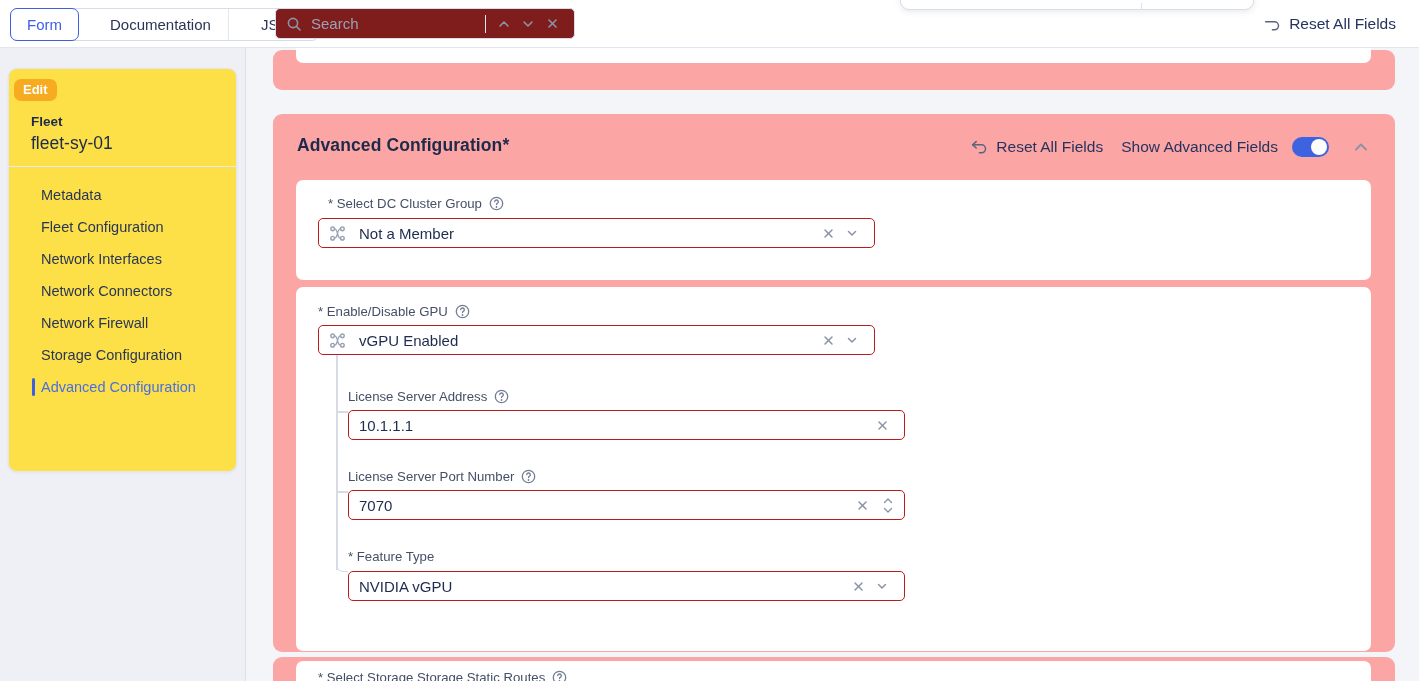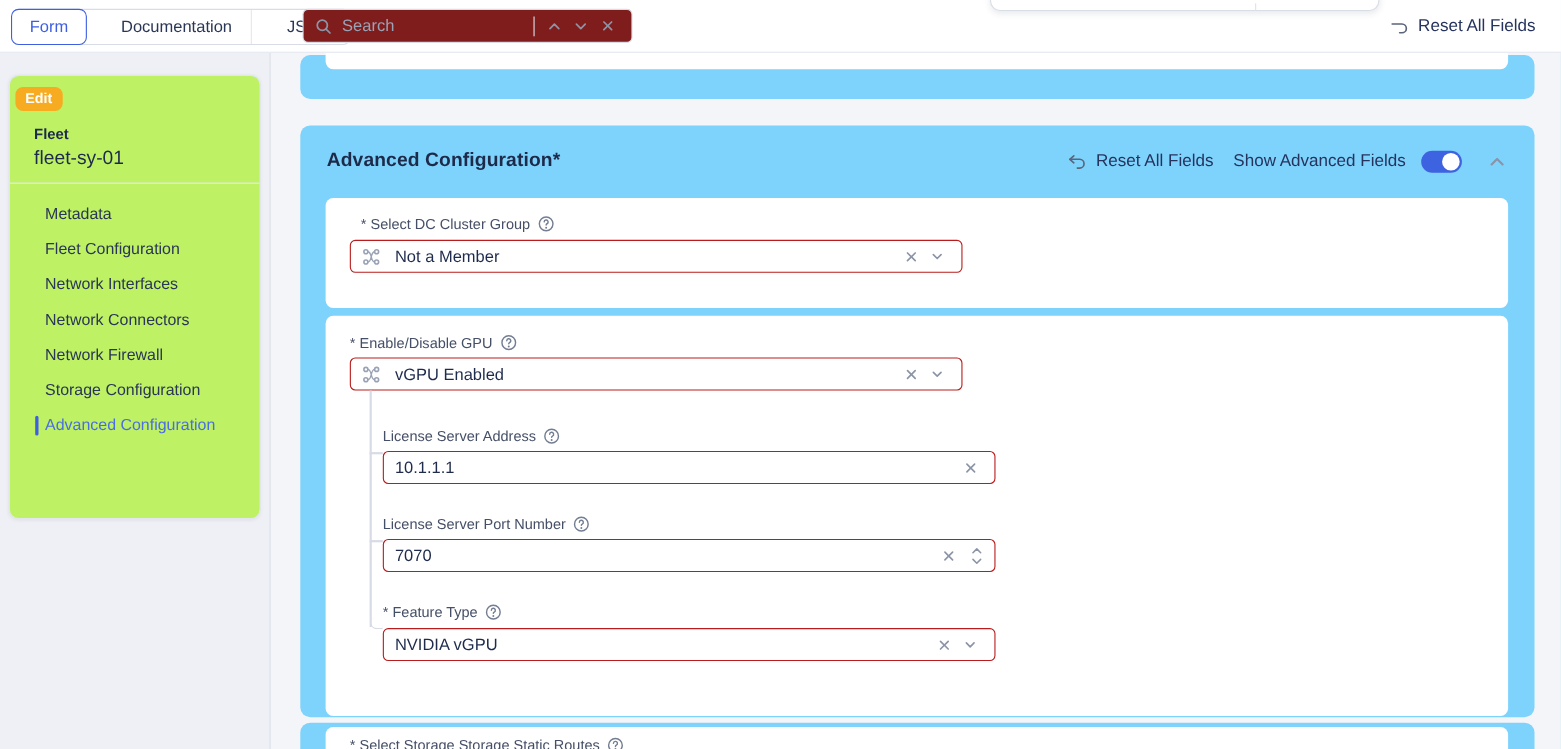--- a/index.html
+++ b/index.html
@@ -17,33 +17,33 @@
   .search { left:275px; top:8px; width:300px; height:31px; background:#7f1d1d; border:1px solid #d8dce6; border-radius:5px; display:flex; align-items:center; padding:0 10px; }
   .search .ph { color:#9aa3b5; font-size:15px; margin-left:9px; flex:1; }
   .search .sep { width:1px; height:18px; background:#e0e3ea; margin:0 6px; }
   .icon-btn { width:24px; height:24px; display:flex; align-items:center; justify-content:center; cursor:pointer; }
   .resettop { right:23px; top:0; height:48px; display:flex; align-items:center; gap:8px; font-size:15.5px; color:#26335d; cursor:pointer; }
   .popup-remnant { left:900px; top:-28px; width:354px; height:38px; background:#fff; border:1px solid #d9dde5; border-radius:9px; box-shadow:0 2px 6px rgba(40,50,80,.10); z-index:6; }
   .popup-remnant .vsep { position:absolute; left:240px; top:30px; width:1px; height:7px; background:#dfe2e9; }
 
   
   .leftcol { left:0; top:48px; width:246px; height:633px; background:#eef0f5; border-right:1px solid #dde0e8; }
-  .sidecard { left:8px; top:20px; width:229px; height:404px; background:#bef264; border:1px solid #e3e6ee; border-radius:9px; box-shadow:0 1px 3px rgba(35,45,75,.06); position:absolute; }
+  .sidecard { left:8px; top:20px; width:229px; height:404px; background:#fde047; border:1px solid #e3e6ee; border-radius:9px; box-shadow:0 1px 3px rgba(35,45,75,.06); position:absolute; }
   .badge { position:absolute; left:5px; top:10px; background:#f7ab20; color:#fff; font-size:13px; font-weight:bold; padding:3px 9px 4px; border-radius:7px; }
   .fleet-type { position:absolute; left:22px; top:45px; font-size:13.5px; font-weight:bold; color:#1e2a4a; }
   .fleet-name { position:absolute; left:22px; top:64px; font-size:17.5px; color:#1e2a4a; }
   .side-div { position:absolute; left:0; top:97px; width:100%; height:1px; background:#e8eaef; }
   .nav { position:absolute; left:0; top:110px; width:100%; }
   .navitem { position:relative; padding:7px 12px 7px 32px; font-size:14.5px; color:#2a3655; line-height:18px; cursor:pointer; }
   .navitem.active { color:#4a6ee0; }
   .navitem.active .bar { position:absolute; left:23px; top:7px; width:3px; height:18px; background:#3e5fe0; border-radius:2px; }
   .navitem.wrap { width:200px; }
 
   
-  .outercard { position:absolute; background:#7dd3fc; border-radius:9px; }
+  .outercard { position:absolute; background:#fca5a5; border-radius:9px; }
   .innercard { position:absolute; background:#ffffff; border-radius:7px; }
   .sec-title { position:absolute; left:24px; top:21px; font-size:17.5px; font-weight:600; color:#1e2a4a; letter-spacing:.1px; }
   .sec-head-right { position:absolute; right:22px; top:0; height:66px; display:flex; align-items:center; gap:10px; }
   .head-act { display:flex; align-items:center; gap:8px; font-size:15.5px; color:#26335d; cursor:pointer; }
   .toggle { width:37px; height:20px; border-radius:10px; background:#3e63e0; position:relative; cursor:pointer; margin-left:6px; }
   .toggle .knob { position:absolute; right:2px; top:2px; width:16px; height:16px; border-radius:50%; background:#fff; }
   .collapse { margin-left:10px; }
 
   .f-label { position:absolute; display:flex; align-items:center; gap:7px; font-size:13.2px; color:#454f67; }
   .field { position:absolute; height:30px; background:#fff; border:1px solid #b91c1c; border-radius:5px; display:flex; align-items:center; padding:0 10px; cursor:pointer; }
@@ -287,21 +287,21 @@
       <span class="stepper">
         <svg width="12" height="8" viewBox="0 0 12 8">
             <polyline points="2.5,5.5 6,2 9.5,5.5" fill="none" stroke="#8b94a7" stroke-width="1.4" stroke-linecap="round" stroke-linejoin="round"></polyline>
           </svg>
         <svg width="12" height="8" viewBox="0 0 12 8">
             <polyline points="2.5,2.5 6,6 9.5,2.5" fill="none" stroke="#8b94a7" stroke-width="1.4" stroke-linecap="round" stroke-linejoin="round"></polyline>
           </svg>
       </span>
     </div>
 
-    <div class="f-label" style="left:75px; top:435px;">
+    <div class="f-label" style="left:75px; top:435px;flex-direction:column;">
       <span>* Feature Type</span>
       <span>
         <svg width="15" height="15" viewBox="0 0 15 15">
             <circle cx="7.5" cy="7.5" r="6.2" fill="none" stroke="#737e92" stroke-width="1.3"></circle>
             <path d="M5.7 5.7 a1.8 1.8 0 1 1 2.6 1.7 c-.6.3-.8.6-.8 1.2" fill="none" stroke="#737e92" stroke-width="1.3" stroke-linecap="round"></path>
             <circle cx="7.5" cy="11" r=".9" fill="#737e92"></circle>
           </svg>
       </span>
     </div>
     <div class="field" style="left:75px; top:457px; width:557px;">

